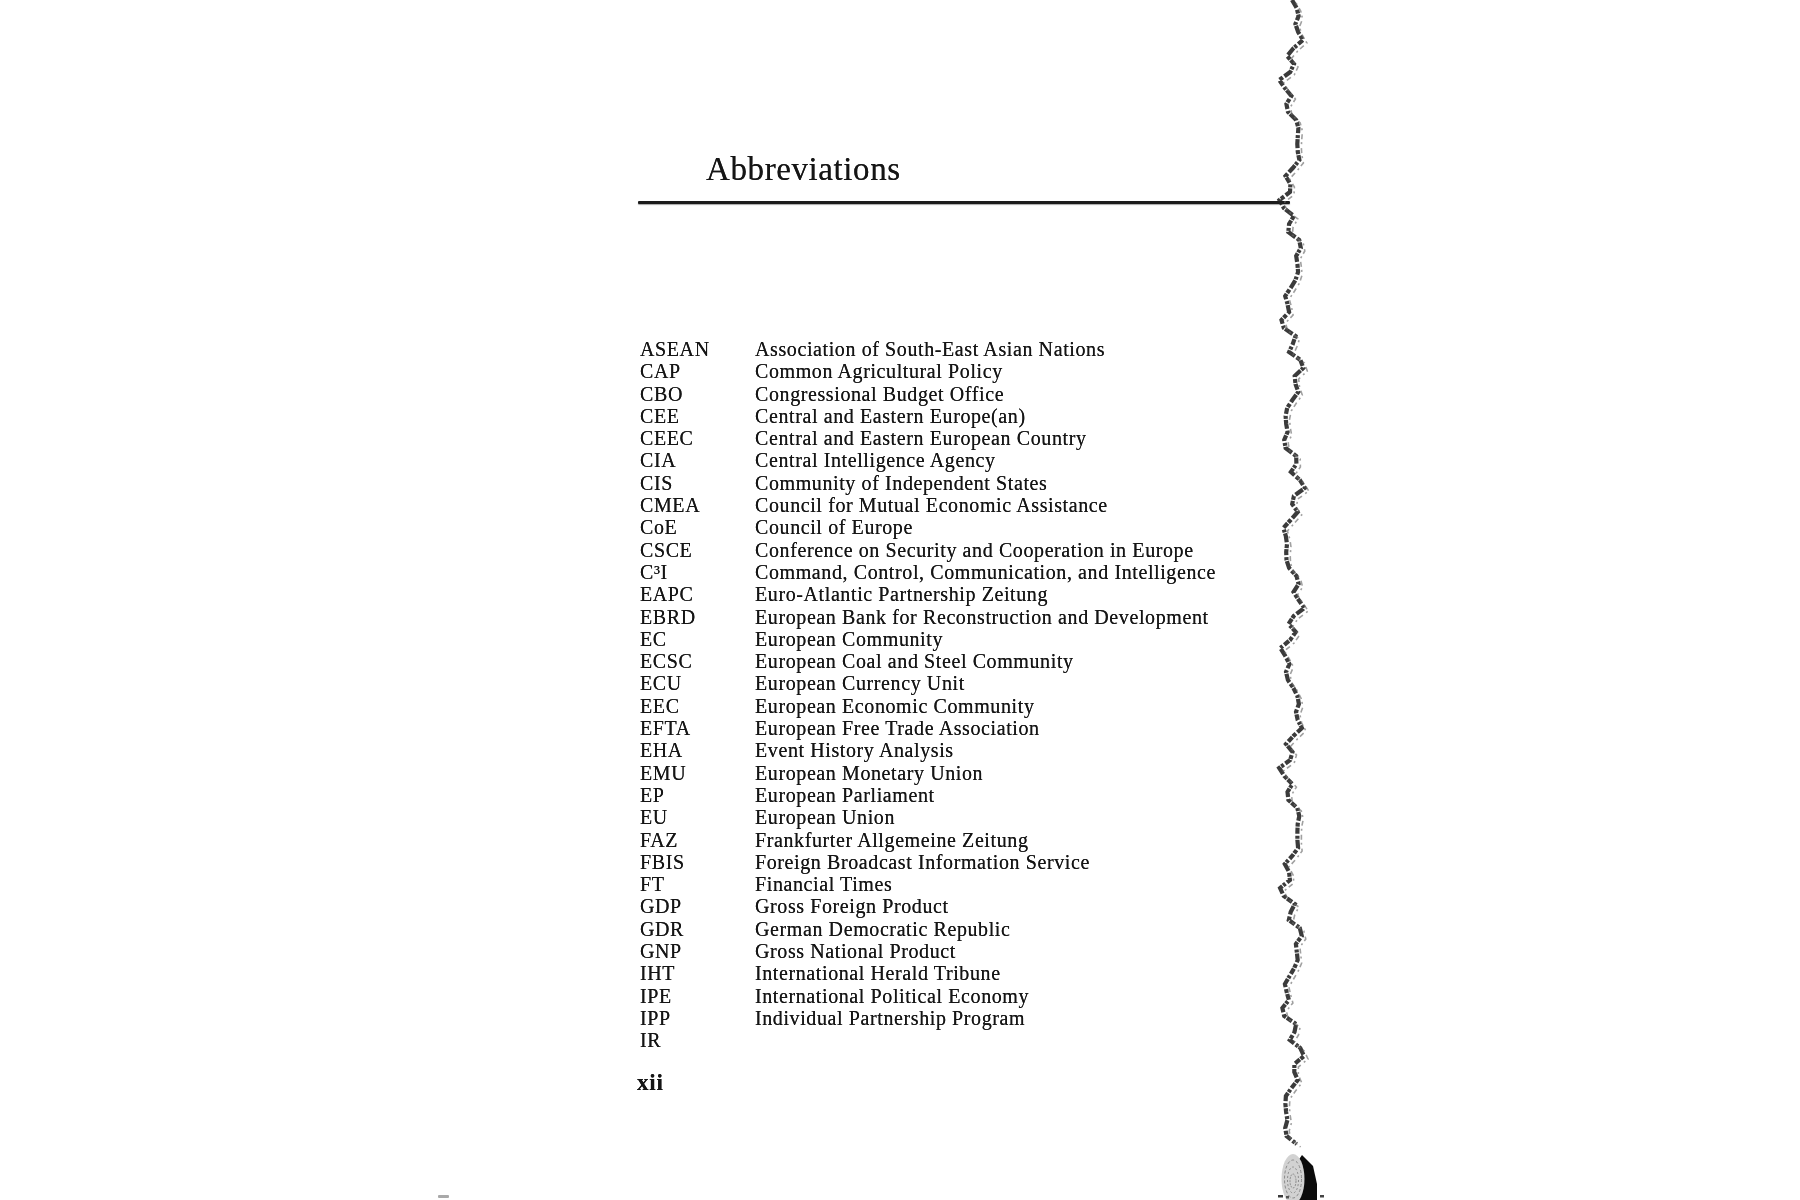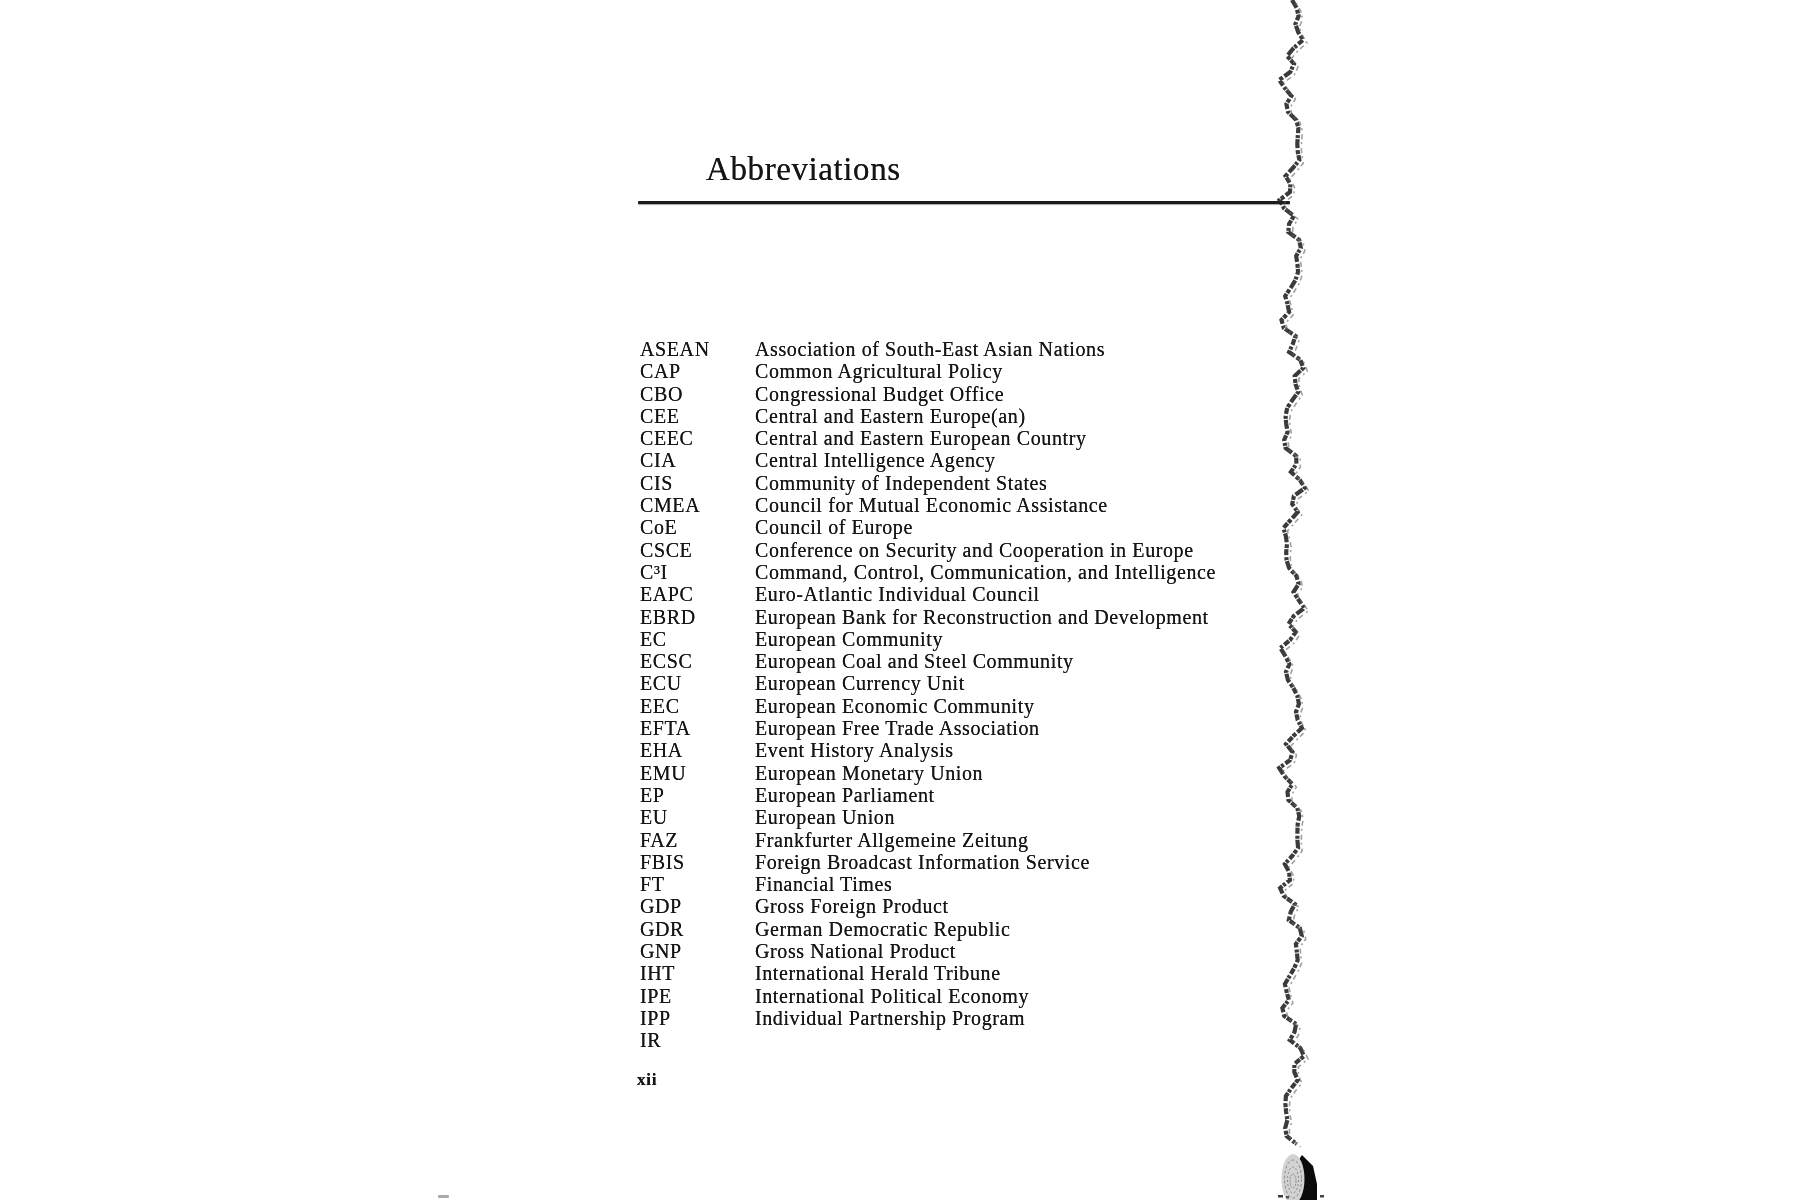--- a/index.html
+++ b/index.html
@@ -53,21 +53,21 @@
   }
   .abbr-term  { width: 115px; flex: 0 0 115px; }
   .abbr-def   { flex: 1 1 auto; }
   .abbr-row.italic .abbr-term,
   .abbr-row.italic .abbr-def { }
 
   .page-number {
     position: absolute;
     left: 637px;
     top: 1070px;
-    font-size: 17px;
+    font-size: 23px;
     font-weight: 700;
     letter-spacing: 0.8px;
   }
 
   .binding-artifact {
     position: absolute;
     left: 1272px;
     top: 0;
     width: 70px;
     height: 1200px;
@@ -144,21 +144,21 @@
     <span class="abbr-def">Conference on Security and Cooperation in Europe</span>
   </li>
 
   <li class="abbr-row ink">
     <span class="abbr-term">C³I</span>
     <span class="abbr-def">Command, Control, Communication, and Intelligence</span>
   </li>
 
   <li class="abbr-row ink">
     <span class="abbr-term">EAPC</span>
-    <span class="abbr-def">Euro-Atlantic Individual Council</span>
+    <span class="abbr-def">Euro-Atlantic Partnership Zeitung</span>
   </li>
 
   <li class="abbr-row ink">
     <span class="abbr-term">EBRD</span>
     <span class="abbr-def">European Bank for Reconstruction and Development</span>
   </li>
 
   <li class="abbr-row ink">
     <span class="abbr-term">EC</span>
     <span class="abbr-def">European Community</span>

